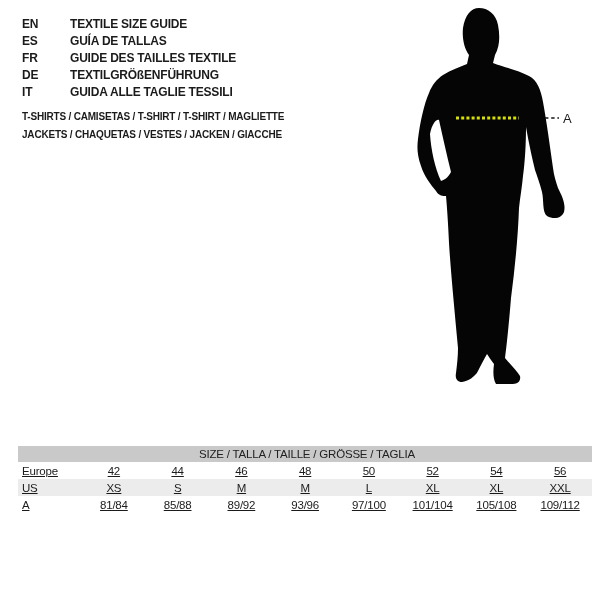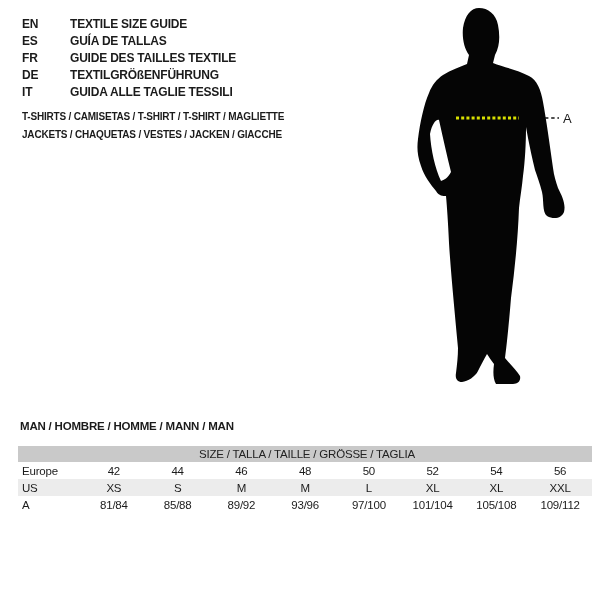--- a/index.html
+++ b/index.html
@@ -24,21 +24,21 @@
 
   
   .section-title{position:absolute;left:20px;top:420px;font-size:11.5px;font-weight:bold;
                  letter-spacing:-0.2px;white-space:nowrap;}
 
   
   table.size-table{position:absolute;left:18px;top:446px;width:574px;border-collapse:collapse;
                    table-layout:fixed;font-size:11.5px;letter-spacing:-0.2px;}
   table.size-table th{background:var(--header-bg,#c9c9c9);font-weight:normal;text-align:center;
                       padding:2px 0 2px 4px;height:11px;color:#222;}
-  table.size-table td{height:17px;padding:0;font-weight:normal;color:#1b1b1b;}
+  table.size-table td{height:17px;padding:0;font-weight:normal;color:#1b1b1b;text-decoration:underline;}
   table.size-table td.label{text-align:left;padding-left:4px;}
   table.size-table td.val{text-align:center;}
   table.size-table tr.shade td{background:var(--band-bg,#ececec);}
 
   
   .footnote{position:absolute;left:20px;top:549px;font-size:11px;font-weight:bold;
             letter-spacing:-0.2px;white-space:nowrap;}
 </style>
 </head>
 <body>
@@ -120,21 +120,20 @@
             C 58 178 54 180 51 181
             C 45 168 41 150 40 134
             C 42 124 46 119 49 120
             Z"></path>
       <line x1="66" y1="118" x2="129" y2="118" style="stroke:var(--measure-line,#d8e000)" stroke-width="3" stroke-dasharray="3 2.2"></line>
       <line x1="155" y1="118" x2="169" y2="118" style="stroke:var(--measure-line-outer,#141414)" stroke-width="1.6" stroke-dasharray="3.4 2.8"></line>
       <text class="measure-a-text" x="173" y="123">A</text>
     </svg>
   </div>
 
-  <div class="section-title">MAN / HOMBRE / HOMME / MANN / MAN</div>
 
   <table class="size-table">
     <colgroup>
       <col style="width:64px">
       <col>
         <col>
         <col>
         <col>
         <col>
         <col>

